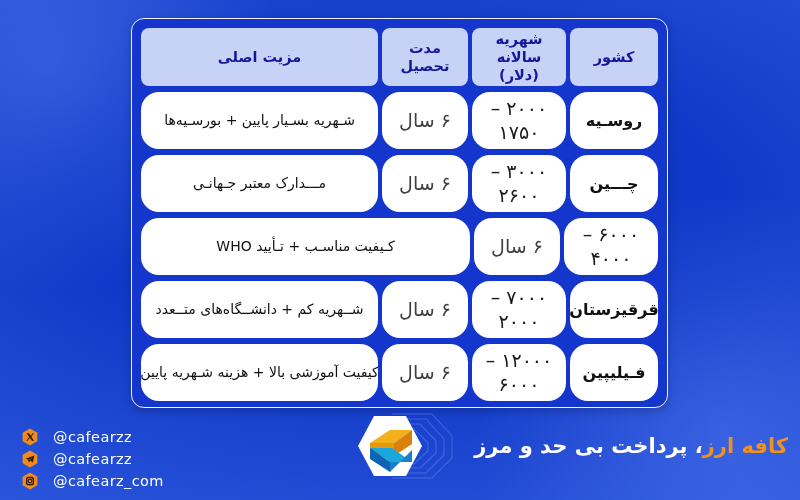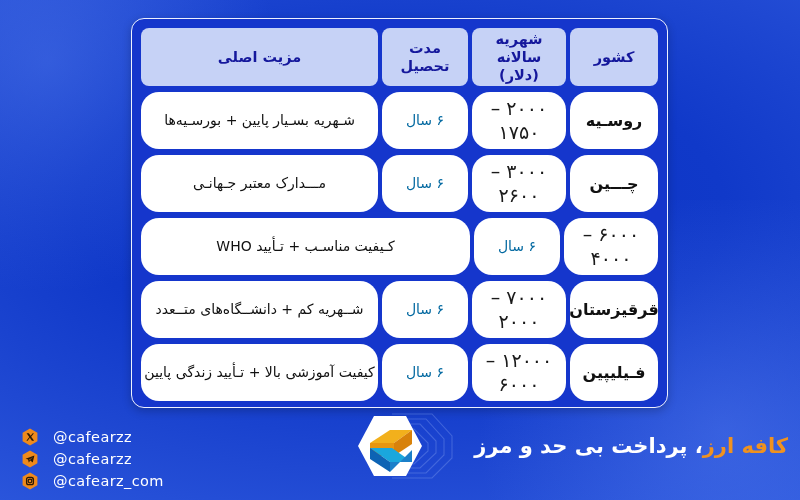--- a/index.html
+++ b/index.html
@@ -103,22 +103,22 @@
     font-weight: 700;
     font-size: 16px;
     color: #111111;
     letter-spacing: 0.5px;
   }
   .body-row .c-fee {
     font-size: 19px;
     color: #1a1a1a;
   }
   .body-row .c-duration {
-    font-size: 14px;
-    color: #0369a1;
+    font-size: 19px;
+    color: #404040;
   }
   .body-row .c-adv {
     font-size: 14px;
     color: #111111;
     padding: 2px 10px;
     white-space: nowrap;
   }
 
   .hdr-stack { display: flex; flex-direction: column; align-items: center; }
 
@@ -285,21 +285,21 @@
         <div class="cell c-country">
           <span>فـیلیپین</span>
         </div>
         <div class="cell c-fee">
           <span>۱۲۰۰۰ – ۶۰۰۰</span>
         </div>
         <div class="cell c-duration">
           <span>۶ سال</span>
         </div>
         <div class="cell c-adv">
-          <span>کیفیت آموزشی بالا + تـأیید زندگی پایین</span>
+          <span>کیفیت آموزشی بالا + هزینه شـهریه پایین</span>
         </div>
       </div>
 
     </div>
   </div>
 
   <div class="footer">
 
     <div class="socials">
 

